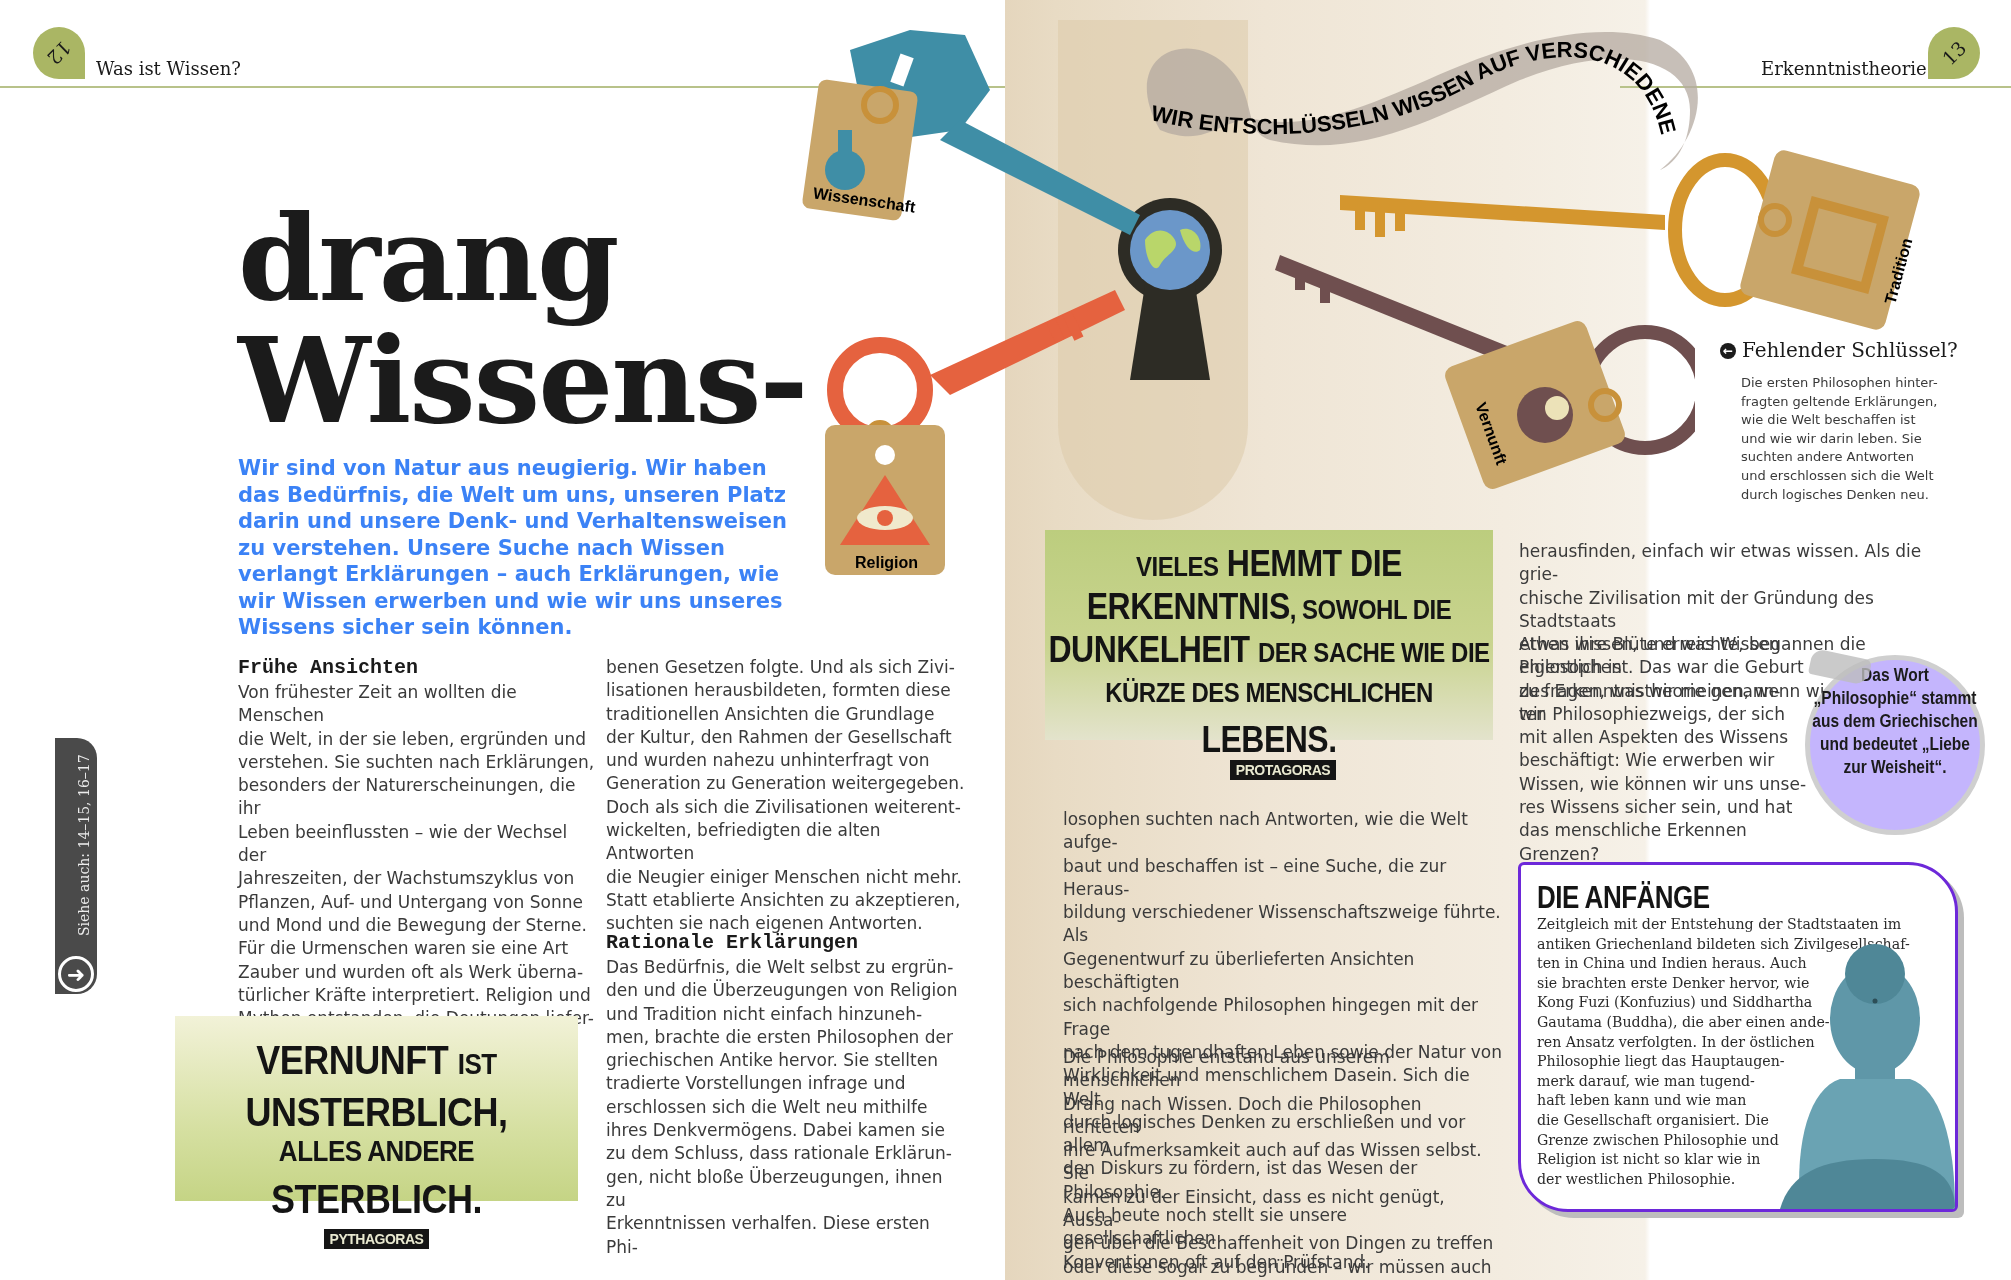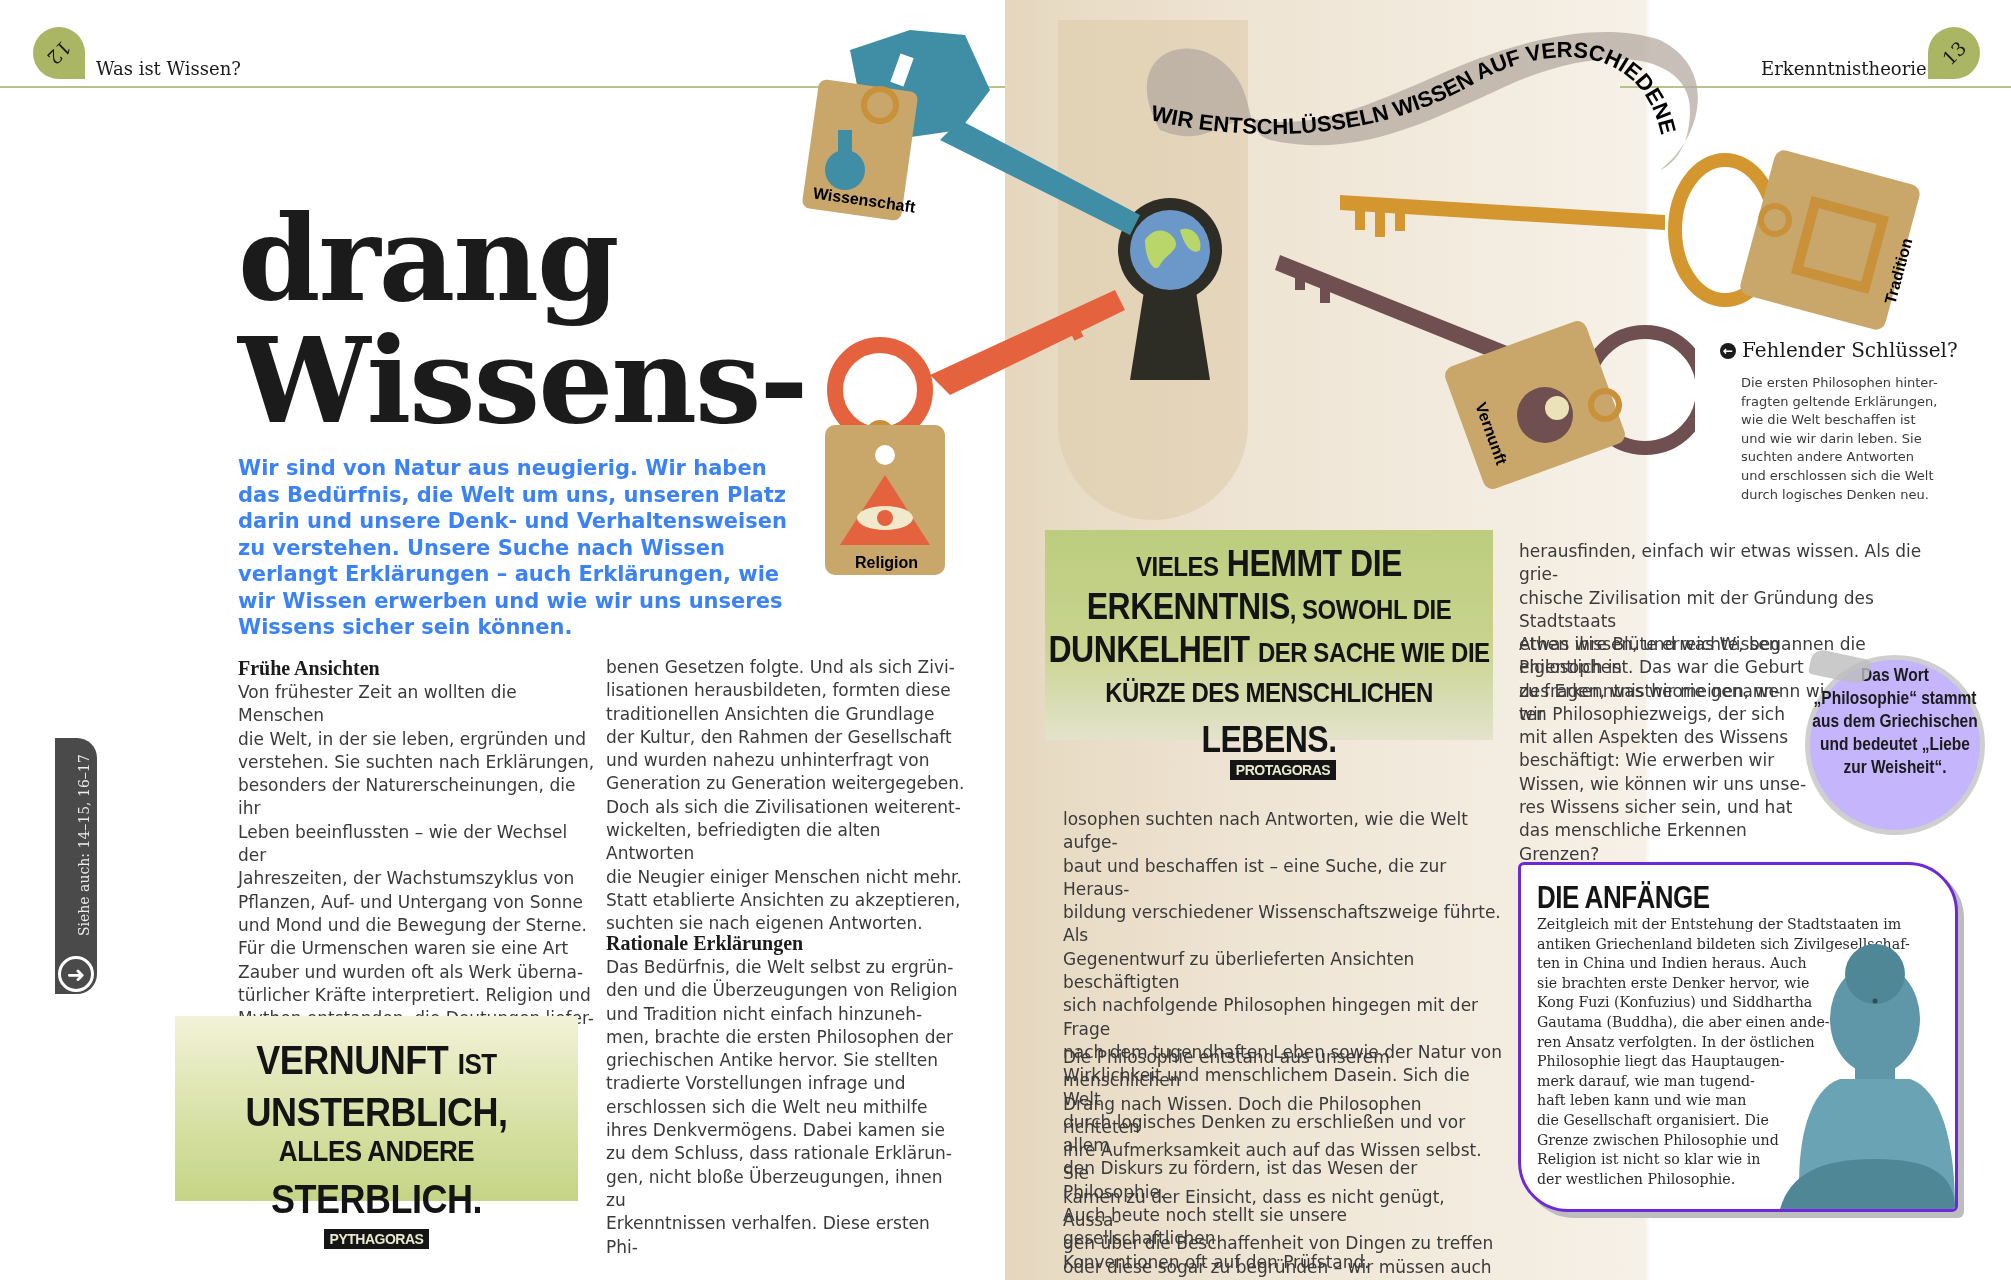--- a/index.html
+++ b/index.html
@@ -23,21 +23,21 @@
   .badge-right span { transform: rotate(-45deg); }
   .running-head { font-family: "DejaVu Serif", serif; font-size: 18px; color: #1a1a1a; top: 58px; }
 
   
   .title { left: 238px; top: 198px; font-family: "DejaVu Serif", serif; font-weight: bold; font-size: 118px;
     line-height: 122px; color: #1b1b1b; letter-spacing: -2px; }
   .intro { left: 238px; top: 455px; width: 560px; font-size: 21px; line-height: 26.5px; color: #3b82f6; font-weight: bold; }
 
   .col { font-size: 17px; line-height: 23.3px; color: #3a3a3a; }
   .col p { white-space: pre-line; }
-  .subhead { font-family: Liberation Serif, serif; font-weight: bold; font-size: 20px; color: #1b1b1b; line-height: 26px; }
+  .subhead { font-family: Liberation Mono, monospace; font-weight: bold; font-size: 20px; color: #1b1b1b; line-height: 26px; }
 
   
   .quote { text-align: center; font-family: "Liberation Sans", sans-serif; font-weight: bold; color: #141414;
     text-transform: uppercase; letter-spacing: -0.5px; }
   .quote-left { left: 175px; top: 1016px; width: 403px; height: 185px;
     background: linear-gradient(180deg, #f2f2d8 0%, #d6e0a2 60%, #c5d485 100%); padding-top: 27px; }
   .quote-left .l1 { font-size: 36px; line-height: 42px; transform: scaleY(1.15); }
   .quote-left .l2 { font-size: 36px; line-height: 42px; transform: scaleY(1.15); }
   .small-caps { font-size: 26px; }
   .attrib { display: inline-block; background: #151515; color: #e9e9d0; font-size: 14px; padding: 2px 6px; margin-top: 12px; }

